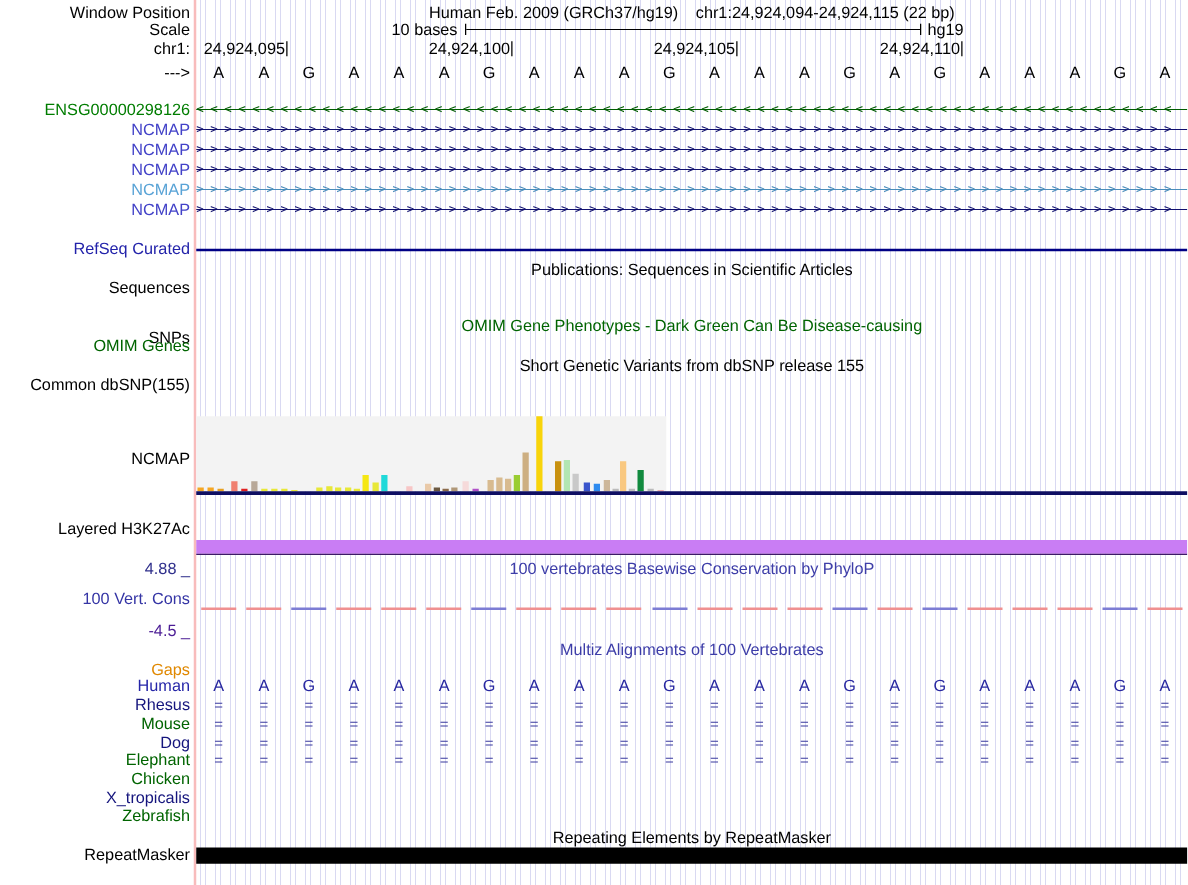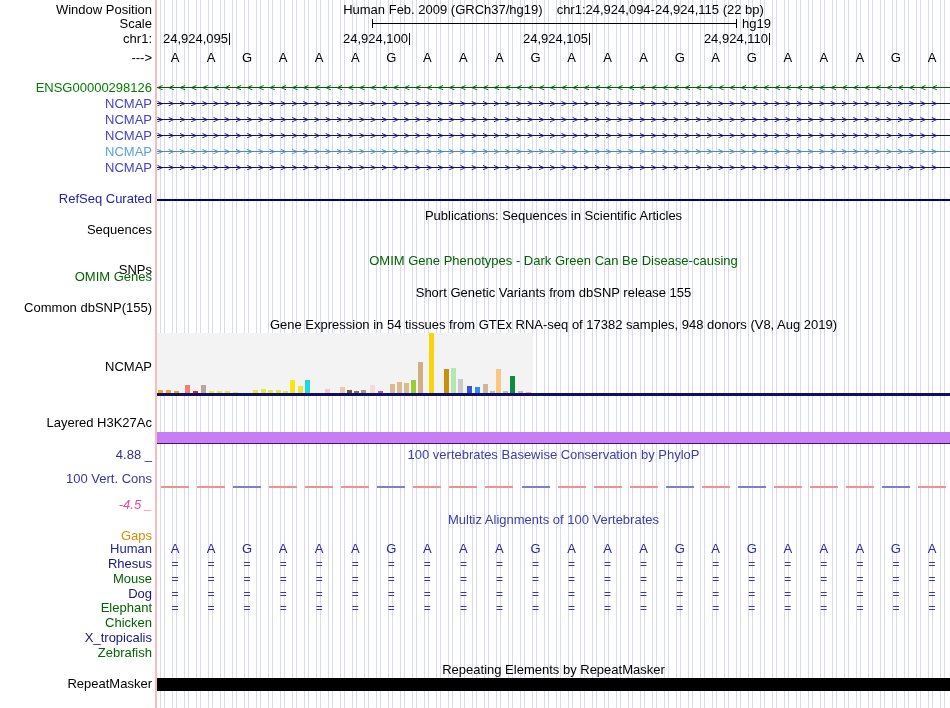--- a/index.html
+++ b/index.html
@@ -51,29 +51,30 @@
   <div class="lbl" style="top:51px;">---&gt;</div>
   <div class="lbl" style="top:192px;color:#2222aa;">RefSeq Curated</div>
   <div class="lbl" style="top:223px;text-align:right;">Sequences</div>
   <div class="lbl" style="top:238px;margin-top:25px;">SNPs</div>
   <div class="lbl" style="top:270px;color:#006400;">OMIM Genes</div>
   <div class="lbl" style="top:301px;">Common dbSNP(155)</div>
   <div class="lbl" style="top:360px;">NCMAP</div>
   <div class="lbl" style="top:416px;">Layered H3K27Ac</div>
   <div class="lbl" style="top:448px;color:#30308c;">4.88 _</div>
   <div class="lbl" style="top:472px;color:#3535a5;">100 Vert. Cons</div>
-  <div class="lbl" style="top:498px;color:#ec4899;font-style:italic;">-4.5 _</div>
+  <div class="lbl" style="top:498px;color:#4c1d95;">-4.5 _</div>
   <div class="lbl" style="top:677px;">RepeatMasker</div>
 
   <div id="track-area">
 
     <div class="title" style="top:3px;">
       <span>Human Feb. 2009 (GRCh37/hg19)</span><span style="display:inline-block;width:14px;"></span><span>chr1:24,924,094-24,924,115 (22 bp)</span>
     </div>
 
+    <div class="abs" style="top:17px;left:0;width:209px;text-align:right;">10 bases</div>
     <div id="scale-line" style="top:19px;left:215px;width:363px;"></div>
     <div class="abs" style="top:17px;left:585px;">hg19</div>
 
     <div id="ruler">
         <div class="ruler-num" style="top: 32px; left: -29px;">24,924,095</div>
         <div class="ruler-tick" style="top: 33px; left: 72px;"></div>
         <div class="ruler-num" style="top: 32px; left: 151px;">24,924,100</div>
         <div class="ruler-tick" style="top: 33px; left: 252px;"></div>
         <div class="ruler-num" style="top: 32px; left: 331px;">24,924,105</div>
         <div class="ruler-tick" style="top: 33px; left: 432px;"></div>
@@ -116,21 +117,20 @@
       </div>
 
     <div class="abs" style="top:199px;left:0;width:793px;height:1.5px;background:#000085;"></div>
 
     <div class="title" style="top:254px;color:#006400;">OMIM Gene Phenotypes - Dark Green Can Be Disease-causing</div>
 
     <div class="title" style="top:209px;">Publications: Sequences in Scientific Articles</div>
 
     <div class="title" style="top:286px;">Short Genetic Variants from dbSNP release 155</div>
 
-    <div class="title" style="top:318px;">Gene Expression in 54 tissues from GTEx RNA-seq of 17382 samples, 948 donors (V8, Aug 2019)</div>
     <div class="abs" style="top:333px;left:0;width:376px;height:60px;background:#f3f3f3;"></div>
     <div id="gtex-bars">
         <div class="gtex-bar" style="top: 390px; left: 1px; height: 3px; background: rgb(245, 166, 35);"></div>
         <div class="gtex-bar" style="top: 390px; left: 9px; height: 3px; background: rgb(245, 166, 35);"></div>
         <div class="gtex-bar" style="top: 391px; left: 17px; height: 2px; background: rgb(232, 160, 32);"></div>
         <div class="gtex-bar" style="top: 385px; left: 28px; height: 8px; background: rgb(240, 128, 112);"></div>
         <div class="gtex-bar" style="top: 391px; left: 36px; height: 2px; background: rgb(224, 32, 32);"></div>
         <div class="gtex-bar" style="top: 385px; left: 44px; height: 8px; background: rgb(184, 168, 152);"></div>
         <div class="gtex-bar" style="top: 391px; left: 52px; height: 2px; background: rgb(232, 232, 56);"></div>
         <div class="gtex-bar" style="top: 391px; left: 60px; height: 2px; background: rgb(232, 232, 56);"></div>

